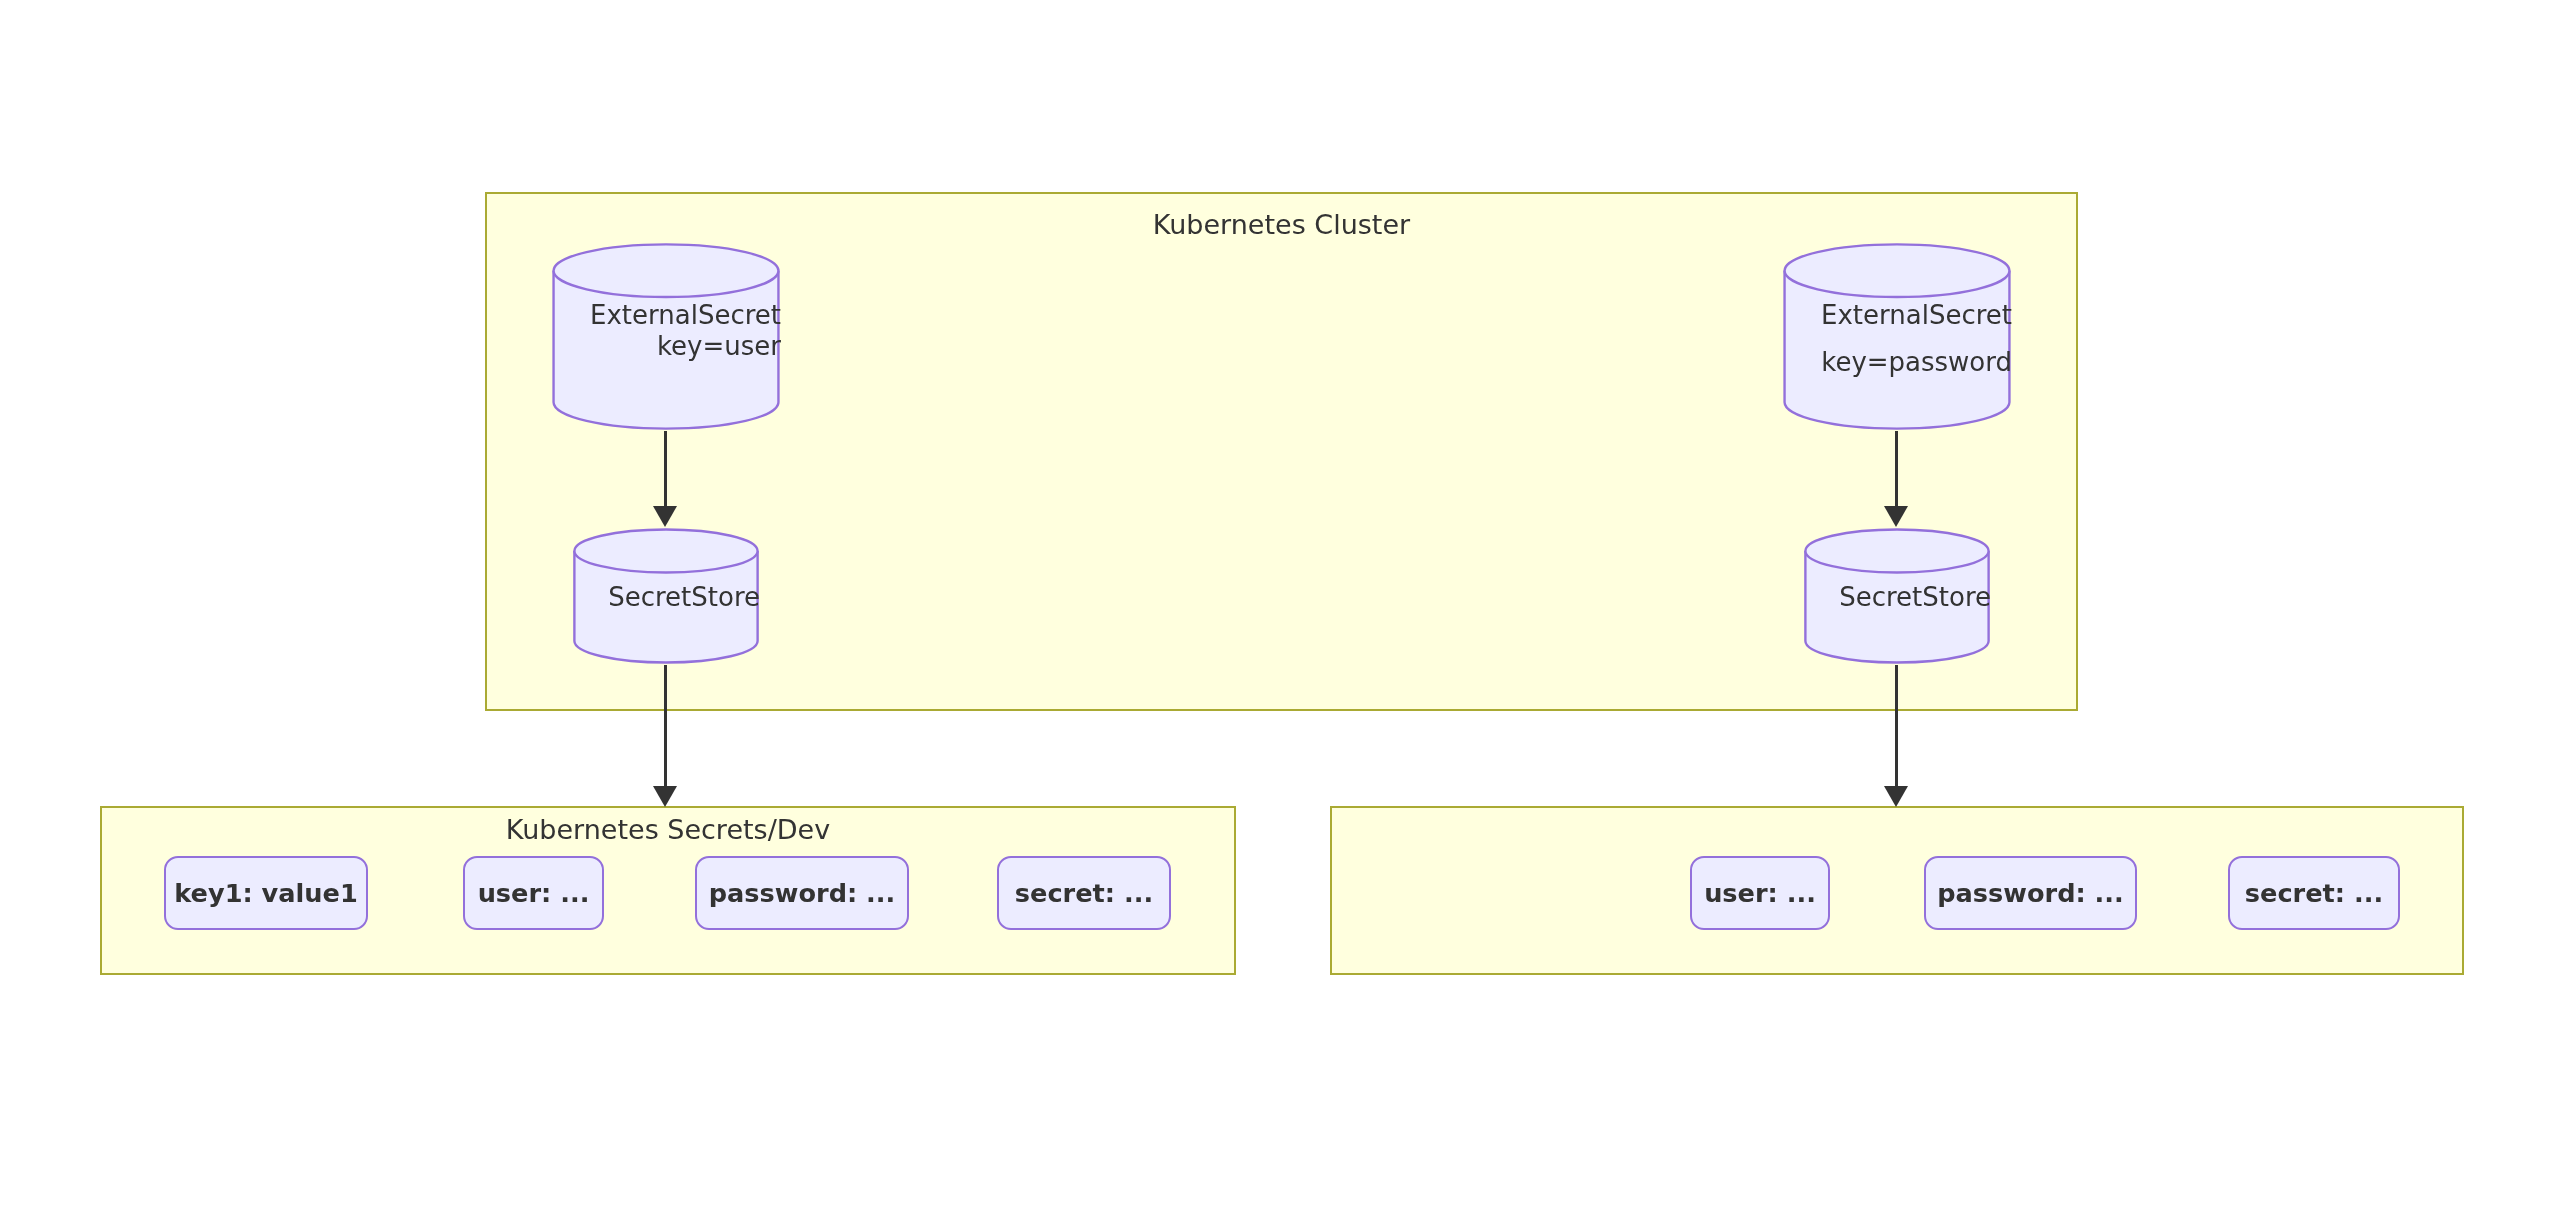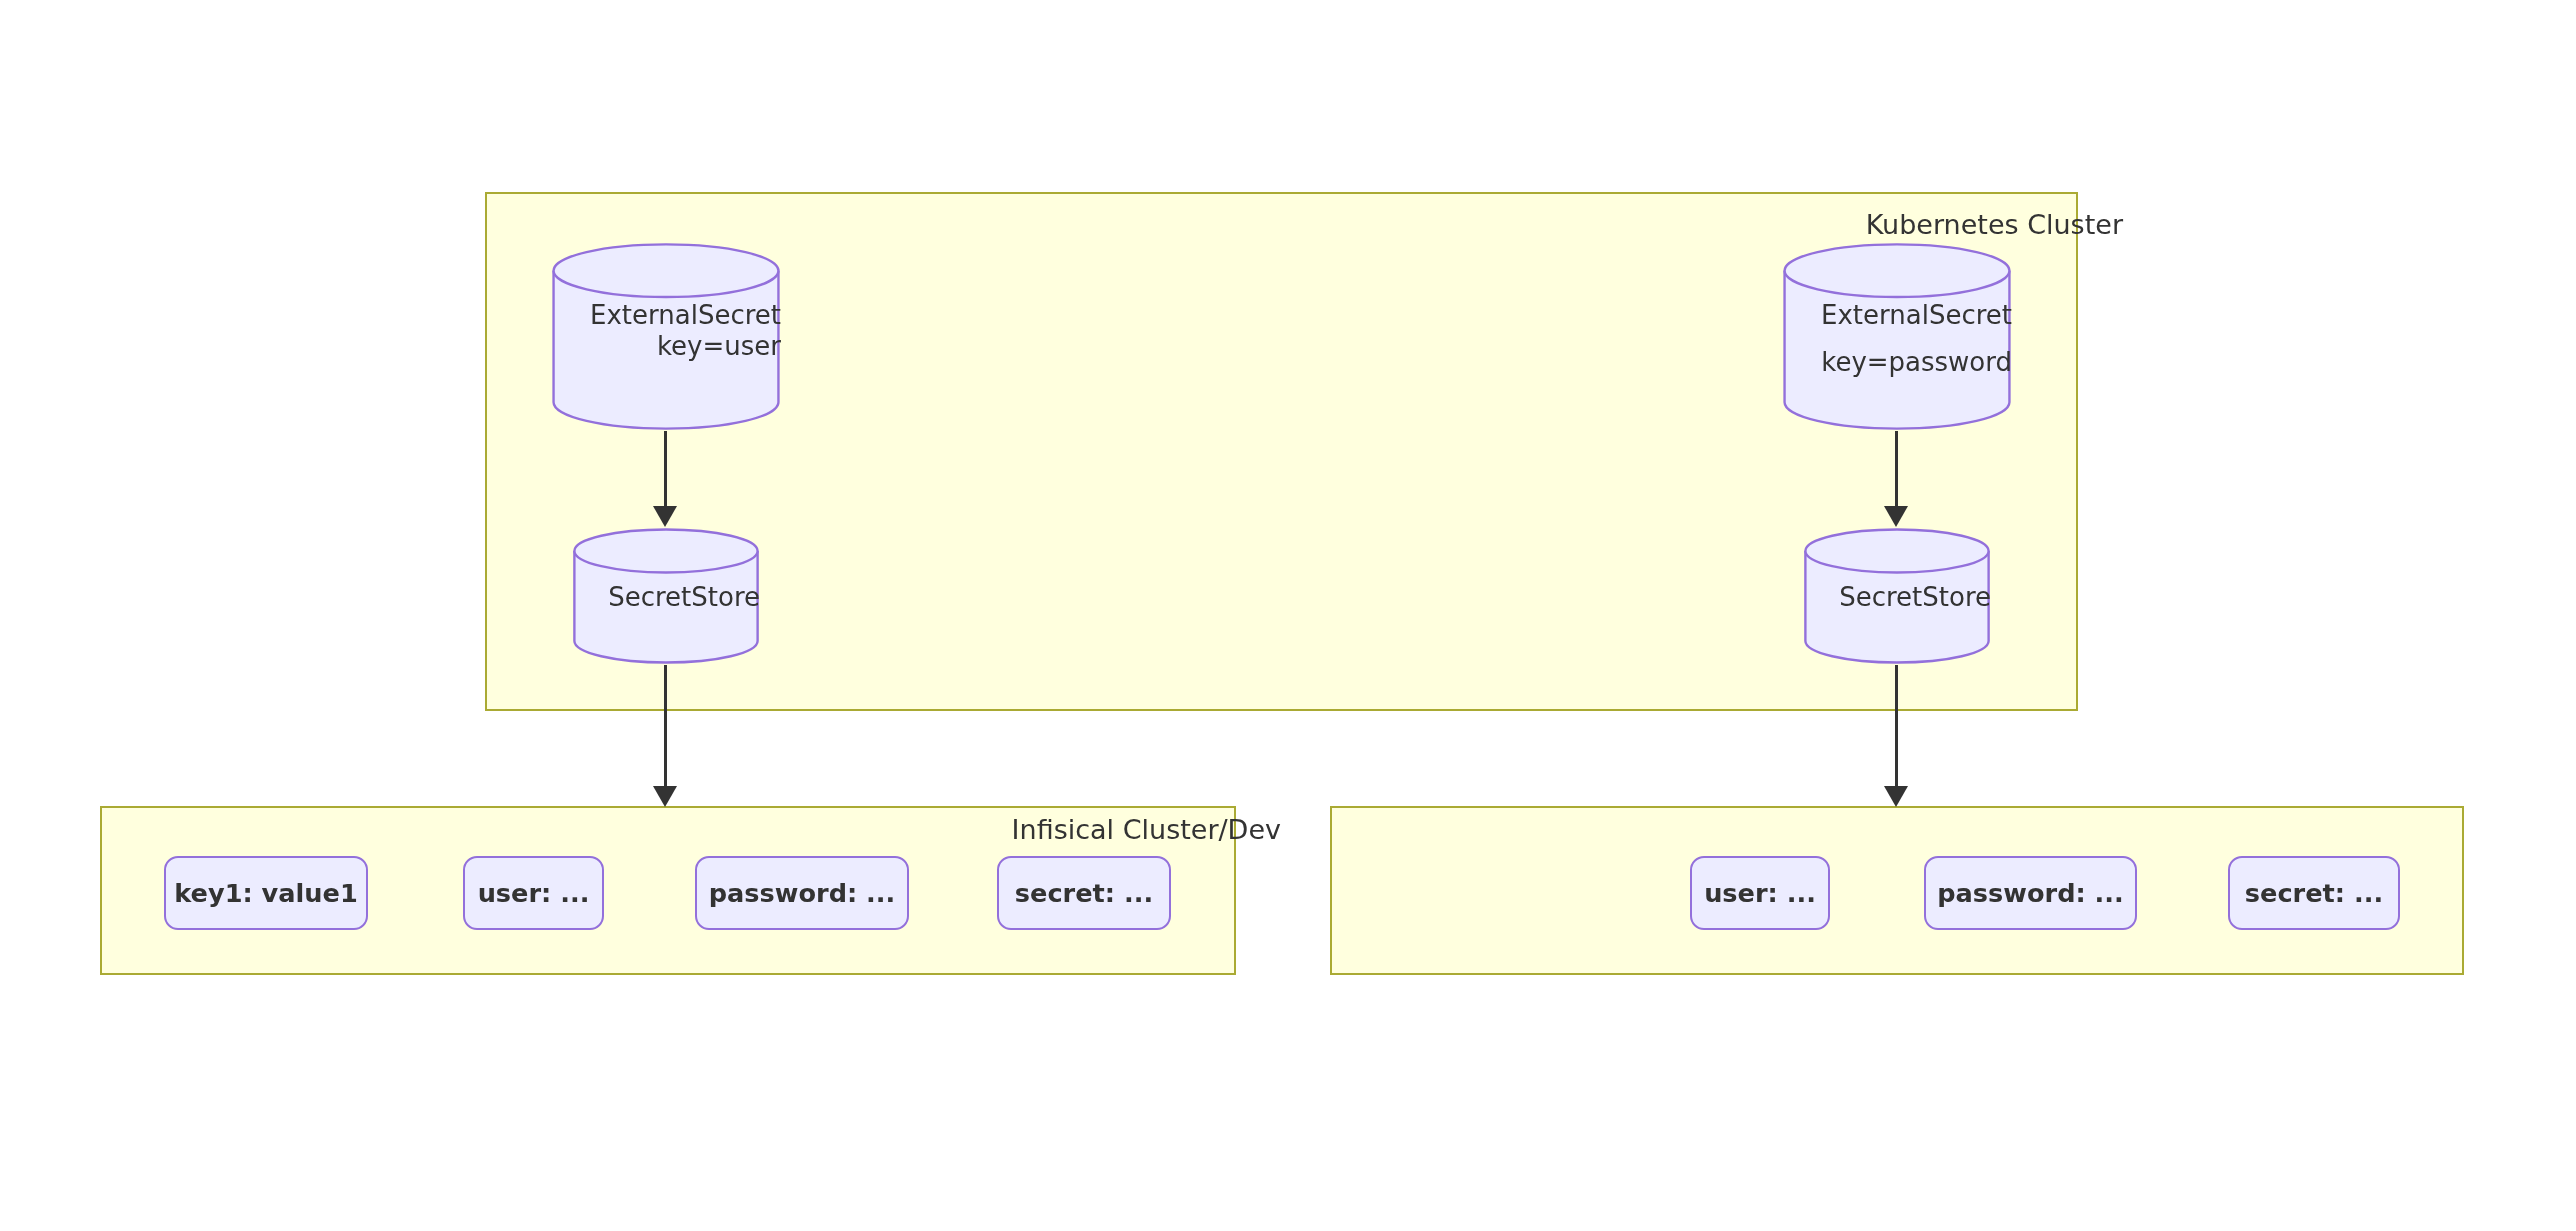--- a/index.html
+++ b/index.html
@@ -13,26 +13,25 @@
     overflow: hidden;
   }
   .cluster {
     position: absolute;
     background: var(--cluster-fill, #ffffde);
     border: 2.4px solid var(--cluster-border, #aaaa33);
     box-sizing: border-box;
   }
   .cluster-title {
     position: absolute;
-    text-align: right;
+    text-align: center;
     font-size: 27px;
     line-height: 32px;
     color: var(--text, #333333);
     white-space: nowrap;
-    padding-left: 45px;
   }
   .cyl { position: absolute; }
   .cyl-svg { position: absolute; left: 0; top: 0; width: 100%; height: 100%; }
   .cyl-svg path, .cyl-svg ellipse {
     fill: var(--node-fill, #ececff);
     stroke: var(--node-border, #9370db);
     stroke-width: 3;
   }
   .cyl-text {
     position: absolute;
@@ -78,21 +77,21 @@
 </style>
 </head>
 <body>
 
 <div class="canvas">
 
   <div class="cluster" style="left:485px; top:192px; width:1593px; height:519px;"></div>
   <div class="cluster-title" style="left:485px; top:209px; width:1593px;">Kubernetes Cluster</div>
 
   <div class="cluster" style="left:100px; top:806px; width:1136px; height:169px;"></div>
-  <div class="cluster-title" style="left:100px; top:814px; width:1136px;">Infisical Cluster/Dev</div>
+  <div class="cluster-title" style="left:100px; top:814px; width:1136px;">Kubernetes Secrets/Dev</div>
 
   <div class="cluster" style="left:1330px; top:806px; width:1134px; height:169px;"></div>
 
   <div class="arrow" style="left:653px; top:431px; height:97px;">
     <div class="arrow-line" style="height:76px;"></div>
     <div class="arrow-head" style="top:75px;"></div>
   </div>
   <div class="arrow" style="left:1884px; top:431px; height:97px;">
     <div class="arrow-line" style="height:76px;"></div>
     <div class="arrow-head" style="top:75px;"></div>

